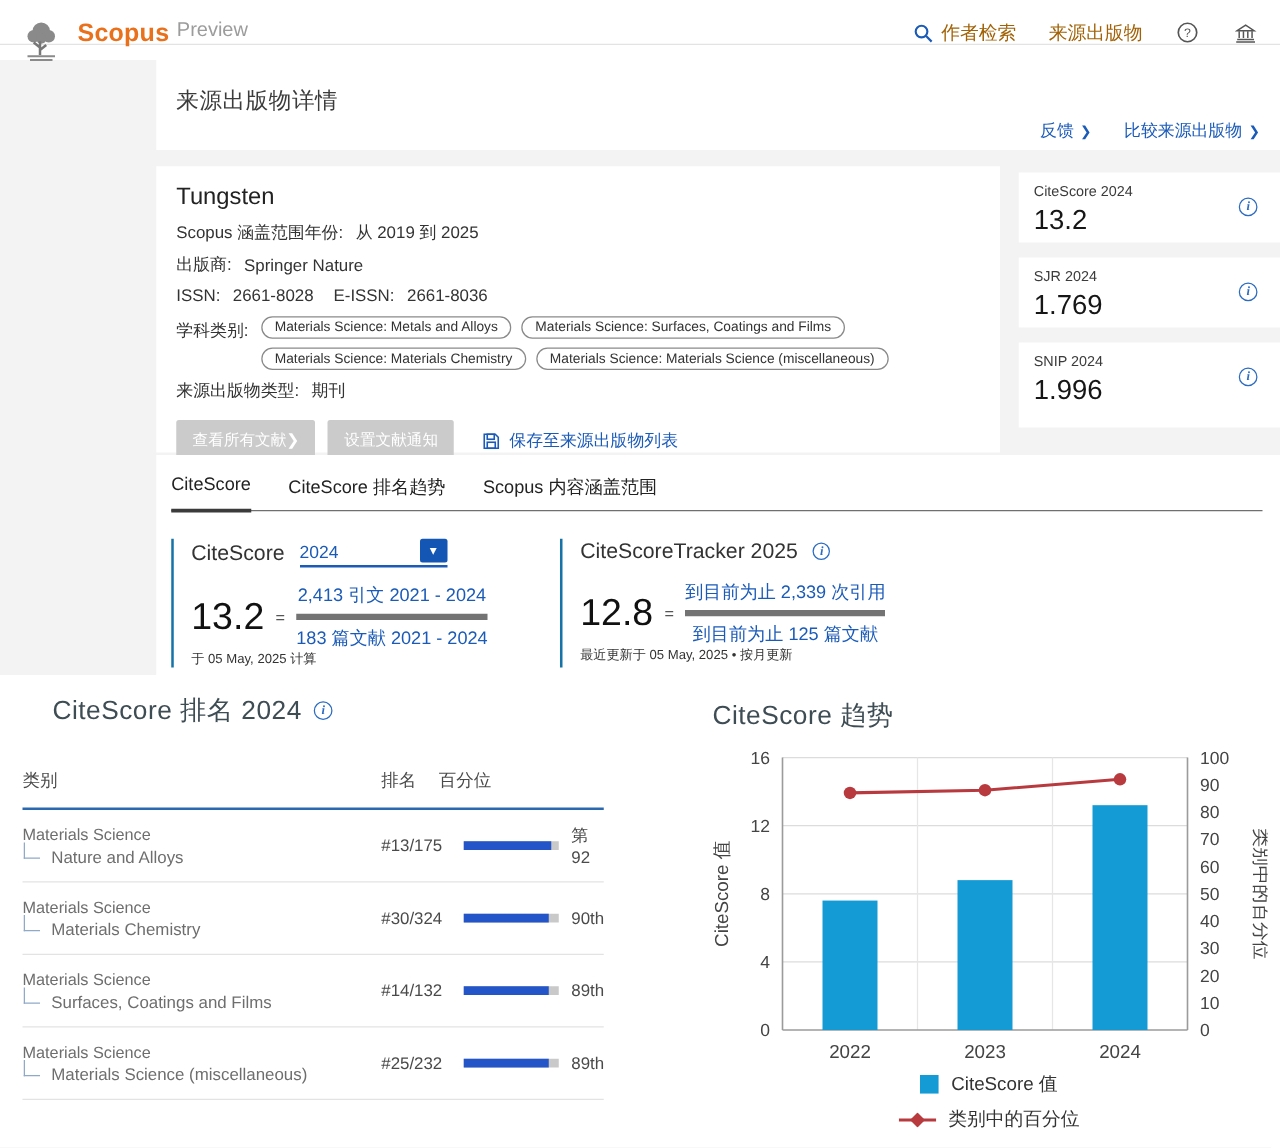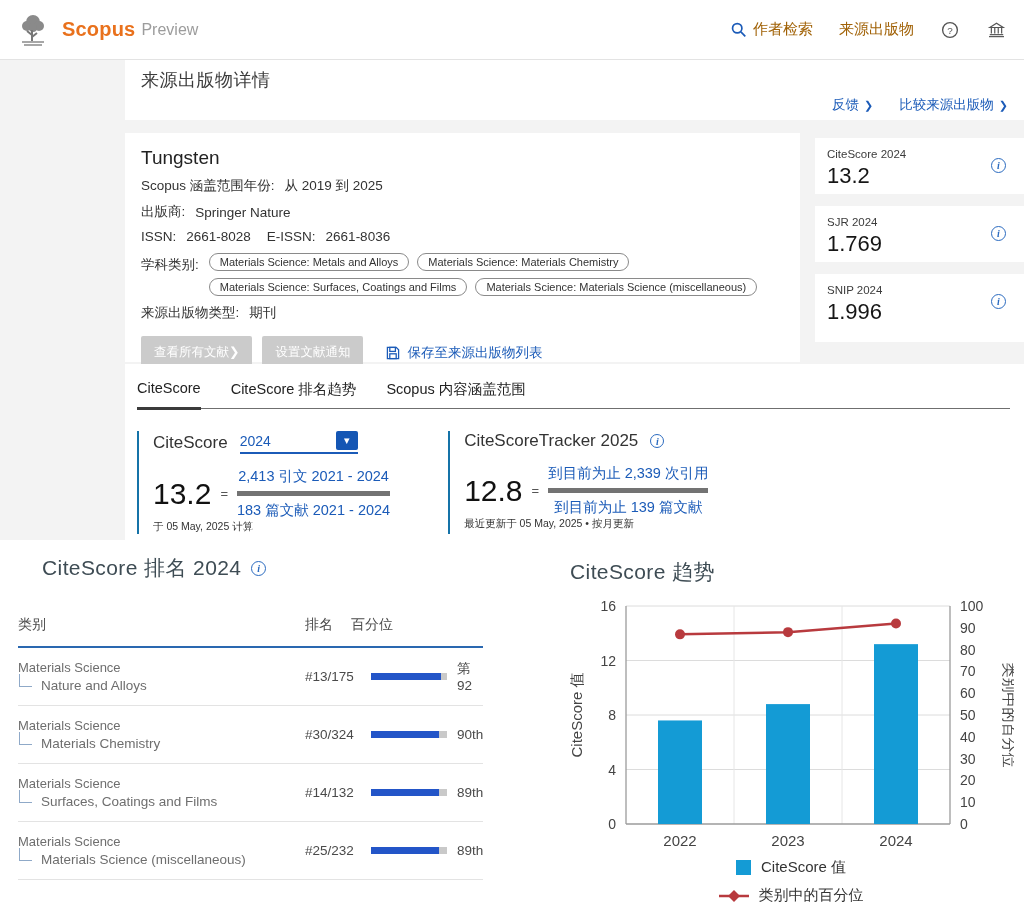--- a/index.html
+++ b/index.html
@@ -1,21 +1,21 @@
 <!DOCTYPE html>
 <html><head>
 <meta charset="utf-8">
 <style>
   * { margin:0; padding:0; box-sizing:border-box; }
   body { background:#e8e8e8; font-family:"Liberation Sans","DejaVu Sans",sans-serif; }
   .screen { position:relative; width:1024px; height:918px; background:#fff; overflow:hidden; }
 
   
-  .header { position:absolute; top:0; left:0; width:1024px; height:60px; background:#fff;
-            border-bottom:1px solid #e3e3e3; display:flex; align-items:center; padding:16px 18px; z-index:5; }
+  .header { position:absolute; top:0; left:0; width:1024px; height:36px; background:#fff;
+            border-bottom:1px solid #e3e3e3; display:flex; align-items:flex-start; padding:16px 18px; z-index:5; }
   .logo { width:30px; height:34px; margin-right:14px; }
   .brand { font-size:20px; font-weight:bold; color:#e9711c; letter-spacing:.2px; }
   .brand-suffix { font-size:16px; color:#9c9c9c; margin-left:6px; font-weight:400; }
   .header-nav { margin-left:auto; display:flex; align-items:center; gap:26px; }
   .nav-item { display:flex; align-items:center; gap:6px; font-size:15px; color:#a16207; cursor:pointer; }
   .icon-btn { width:20px; height:20px; display:flex; align-items:center; justify-content:center; cursor:pointer; }
 
   
   .top-region { position:absolute; top:48px; left:0; width:1024px; height:492px; background:#f3f3f3; }
   .title-panel { position:absolute; left:125px; top:0; width:899px; height:72px; background:#fff; }
@@ -172,22 +172,22 @@
       <div class="meta-line">
         <span class="meta-label">ISSN:</span>
         <span class="meta-val" style="margin-right:16px;">2661-8028</span>
         <span class="meta-label">E-ISSN:</span>
         <span class="meta-val">2661-8036</span>
       </div>
       <div class="subjects-line">
         <span class="meta-label" style="font-size:13.5px; margin-top:3px;">学科类别:</span>
         <div class="chips" id="subject-chips">
             <div class="chip">Materials Science: Metals and Alloys</div>
+            <div class="chip">Materials Science: Surfaces, Coatings and Films</div>
             <div class="chip">Materials Science: Materials Chemistry</div>
-            <div class="chip">Materials Science: Surfaces, Coatings and Films</div>
             <div class="chip">Materials Science: Materials Science (miscellaneous)</div>
           </div>
       </div>
       <div class="meta-line">
         <span class="meta-label">来源出版物类型:</span>
         <span class="meta-val">期刊</span>
       </div>
       <div class="actions-row">
         <button class="gray-btn">查看所有文献❯</button>
         <button class="gray-btn">设置文献通知</button>
@@ -248,21 +248,21 @@
         <div class="cs-block">
           <div class="cs-head">
             <span class="cs-title">CiteScoreTracker 2025</span>
             <span class="info-icon" style="width:14px;height:14px;">i</span>
           </div>
           <div class="formula">
             <span class="big-val">12.8</span>
             <span class="eq">=</span>
             <div class="frac">
               <div class="num"><span>到目前为止 2,339 次引用</span></div>
-              <div class="den"><span>到目前为止 139 篇文献</span></div>
+              <div class="den"><span>到目前为止 125 篇文献</span></div>
             </div>
           </div>
           <div class="cs-foot">最近更新于 05 May, 2025 • 按月更新</div>
         </div>
       </div>
     </div>
   </div>
 
   <div class="bottom-region">
 

